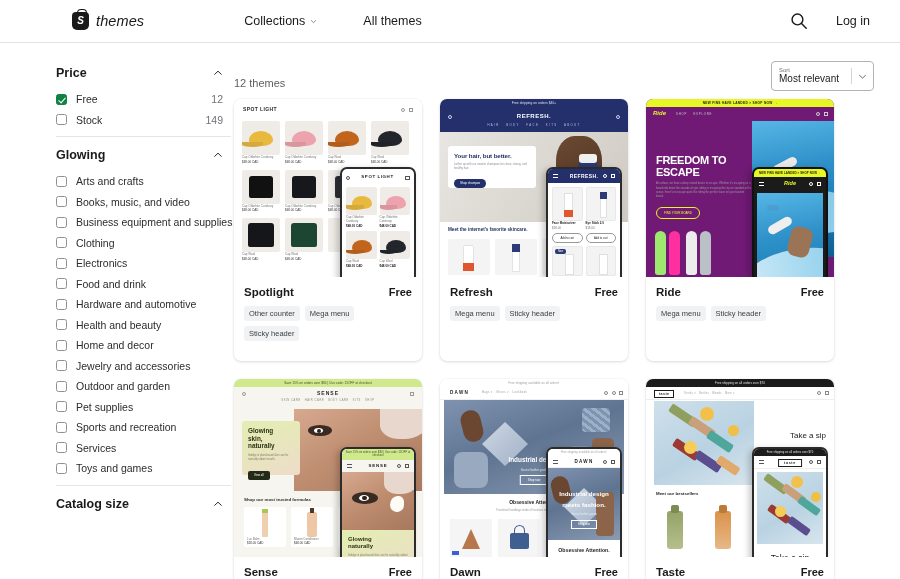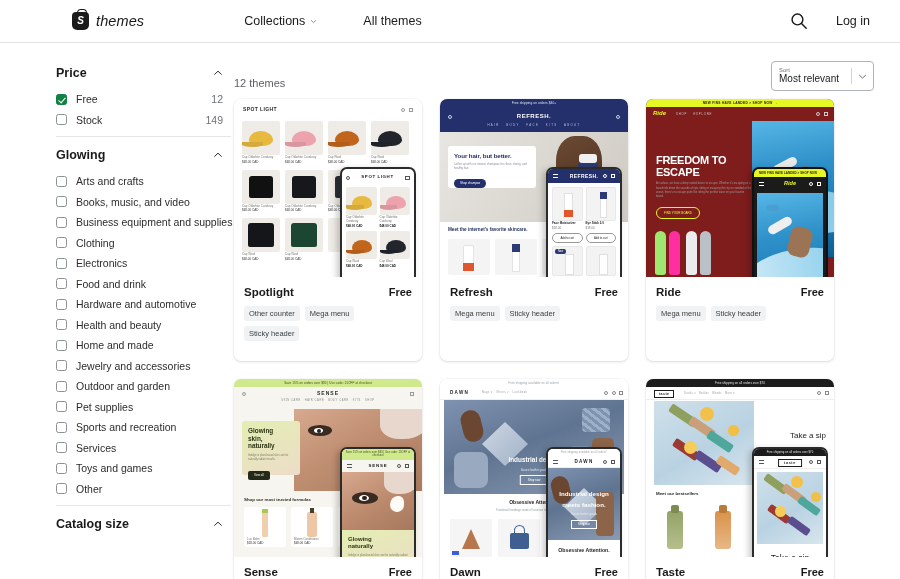--- a/index.html
+++ b/index.html
@@ -254,21 +254,21 @@
               <span class="opt-label">Hardware and automotive</span>
               <span class="opt-count"></span>
             </div>
             <div class="opt-row">
               <span class="cbox"></span>
               <span class="opt-label">Health and beauty</span>
               <span class="opt-count"></span>
             </div>
             <div class="opt-row">
               <span class="cbox"></span>
-              <span class="opt-label">Home and made</span>
+              <span class="opt-label">Home and decor</span>
               <span class="opt-count"></span>
             </div>
             <div class="opt-row">
               <span class="cbox"></span>
               <span class="opt-label">Jewelry and accessories</span>
               <span class="opt-count"></span>
             </div>
             <div class="opt-row">
               <span class="cbox"></span>
               <span class="opt-label">Outdoor and garden</span>
@@ -285,25 +285,20 @@
               <span class="opt-count"></span>
             </div>
             <div class="opt-row">
               <span class="cbox"></span>
               <span class="opt-label">Services</span>
               <span class="opt-count"></span>
             </div>
             <div class="opt-row">
               <span class="cbox"></span>
               <span class="opt-label">Toys and games</span>
-              <span class="opt-count"></span>
-            </div>
-            <div class="opt-row">
-              <span class="cbox"></span>
-              <span class="opt-label">Other</span>
               <span class="opt-count"></span>
             </div>
           </div>
       </div>
 
       <div class="divider"></div>
 
       <div class="filter-group">
         <div class="group-head">
           <span class="group-title">Catalog size</span>
@@ -549,21 +544,21 @@
             </div>
             <div class="tags">
               <span class="tag">Mega menu</span>
               <span class="tag">Sticky header</span>
             </div>
           </div>
         </div>
 
         <div class="card">
           <div class="thumb">
-            <div class="site" style="background:#7f1d1d;">
+            <div class="site" style="background:#701a75;">
               <div class="pbar neon" style="color:#1b1b1b;font-size:3.2px;font-weight:800;letter-spacing:.3px;">NEW FINS HAVE LANDED &gt; SHOP NOW →</div>
               <div style="height:14px;position:relative;">
                 <span style="position:absolute;left:7px;top:3px;color:#e7f625;font-size:6px;font-weight:800;font-style:italic;">Ride</span>
                 <span style="position:absolute;left:30px;top:5px;color:#c9c9c9;font-size:2.8px;letter-spacing:.8px;">SHOP &nbsp;&nbsp; EXPLORE</span>
                 <span style="position:absolute;right:14px;top:5px;width:4px;height:4px;border:.7px solid #ccc;border-radius:50%;"></span>
                 <span style="position:absolute;right:6px;top:5px;width:4px;height:4px;border:.7px solid #ccc;"></span>
               </div>
               <div style="position:absolute;right:0;top:22px;width:82px;height:136px;background:linear-gradient(170deg,#56b6e6 0%,#2f91c9 35%,#1b7bb5 70%,#0e5f92 100%);overflow:hidden;">
                 <div style="position:absolute;left:-10px;top:70px;width:110px;height:46px;background:linear-gradient(90deg,#bfe4f5,#7fc8e8);border-radius:50% 50% 0 0;transform:rotate(-8deg);"></div>
                 <div style="position:absolute;right:14px;top:46px;width:24px;height:30px;background:#8a6a4d;border-radius:8px;transform:rotate(12deg);"></div>

